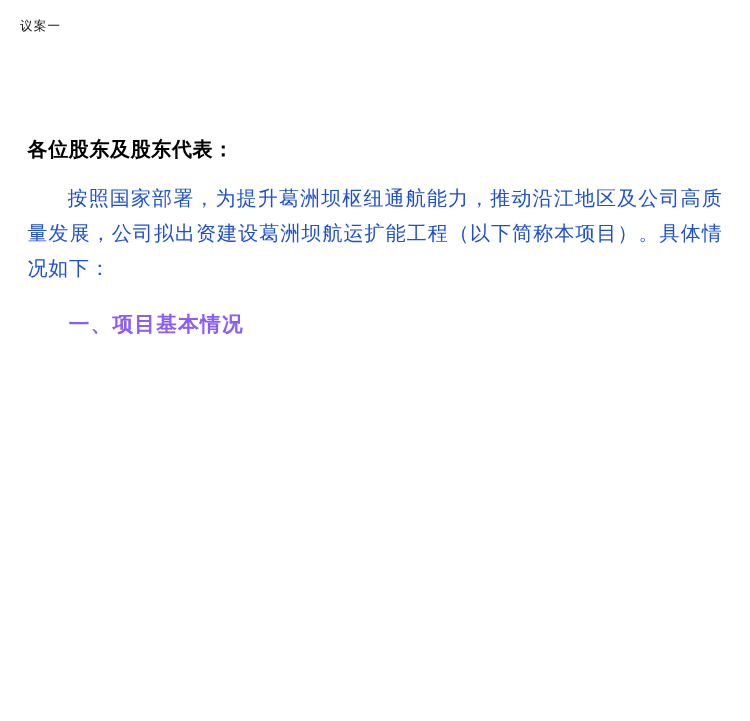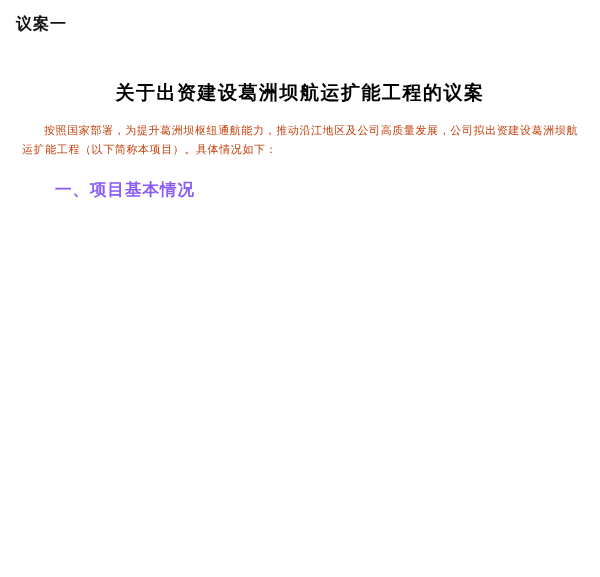--- a/index.html
+++ b/index.html
@@ -19,22 +19,22 @@
     width: 600px;
     height: 577px;
     box-sizing: border-box;
     padding: 0;
     background: #ffffff;
   }
   .doc-label {
     position: absolute;
     left: 16px;
     top: 14px;
-    font-size: 16px;
-    font-weight: 700;
+    font-size: 10px;
+    font-weight: 400;
     letter-spacing: 1px;
     color: #111111;
   }
   .body-area {
     position: absolute;
     left: 0;
     top: 62px;
     width: 600px;
     padding: 0 22px 0 22px;
     box-sizing: border-box;
@@ -50,49 +50,49 @@
   }
   .salutation {
     margin: 48px 0 0 0;
     font-size: 16px;
     font-weight: 700;
     letter-spacing: 0.5px;
     color: #000000;
   }
   p.para {
     margin: 14px 0 0 0;
-    font-size: 11px;
+    font-size: 16px;
     line-height: 1.75;
     letter-spacing: 0.6px;
     text-align: justify;
     text-justify: inter-ideograph;
     text-indent: 2em;
-    color: #c2410c;
+    color: #1d4ed8;
   }
   h2.section-heading {
     margin: 18px 0 0 0;
     font-size: 16.5px;
     font-weight: 700;
     letter-spacing: 1px;
     text-indent: 2em;
     line-height: 1.6;
     color: #8b5cf6;
   }
 </style>
 </head>
 <body>
 
 <div class="page">
 
   <div class="doc-label">议案一</div>
 
   <div class="body-area">
 
-    <div class="doc-title">关于出资建设葛洲坝航运扩能工程的议案</div>
 
+    <div class="salutation">各位股东及股东代表：</div>
 
     <p class="para">按照国家部署，为提升葛洲坝枢纽通航能力，推动沿江地区及公司高质量发展，公司拟出资建设葛洲坝航运扩能工程（以下简称本项目）。具体情况如下：</p>
 
     <h2 class="section-heading">一、项目基本情况</h2>
 
 
   </div>
 </div>
 
 </body></html>

